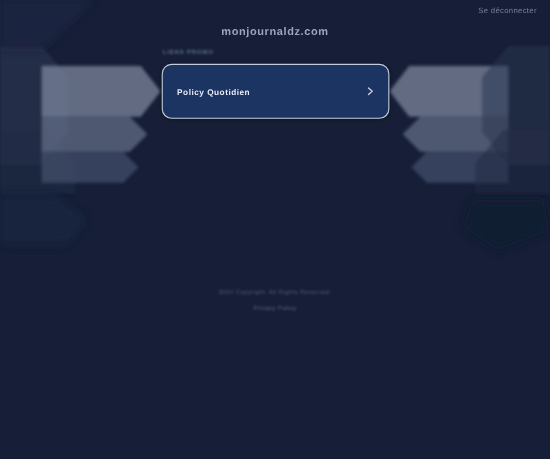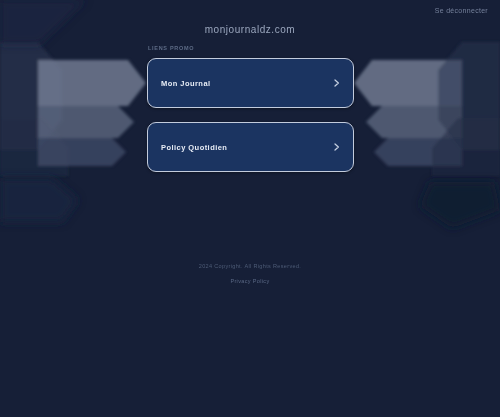--- a/index.html
+++ b/index.html
@@ -52,21 +52,21 @@
   }
 
   
   #domain-title {
     position: absolute;
     top: 24px;
     left: 0;
     width: 500px;
     text-align: center;
     font-size: 10px;
-    font-weight: 400;
+    font-weight: 700;
     letter-spacing: .55px;
     color: #9aa6bd;
     filter: blur(0.5px);
   }
 
   
   #links-caption {
     position: absolute;
     top: 45px;
     left: 148px;
@@ -199,28 +199,20 @@
   <div id="topbar">
     <a class="toplink" href="#">Se déconnecter</a>
   </div>
 
   <div id="domain-title">monjournaldz.com</div>
 
   <div id="links-caption">LIENS PROMO</div>
 
   <div id="links">
 
-    <a class="link-card" href="#">
-      <span class="link-label">Mon Journal</span>
-      <span class="chev">
-        <svg viewBox="0 0 24 24" fill="none" stroke="#cfd8e8" stroke-width="3.4" stroke-linecap="round" stroke-linejoin="round">
-          <polyline points="8,4 17,12 8,20"></polyline>
-        </svg>
-      </span>
-    </a>
 
     <a class="link-card" href="#">
       <span class="link-label">Policy Quotidien</span>
       <span class="chev">
         <svg viewBox="0 0 24 24" fill="none" stroke="#cfd8e8" stroke-width="3.4" stroke-linecap="round" stroke-linejoin="round">
           <polyline points="8,4 17,12 8,20"></polyline>
         </svg>
       </span>
     </a>
 

